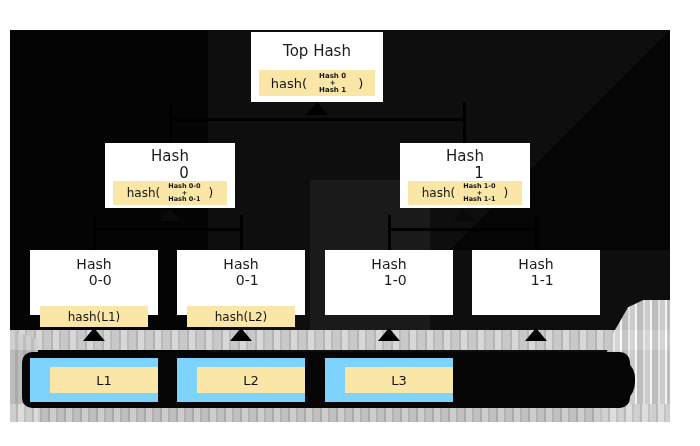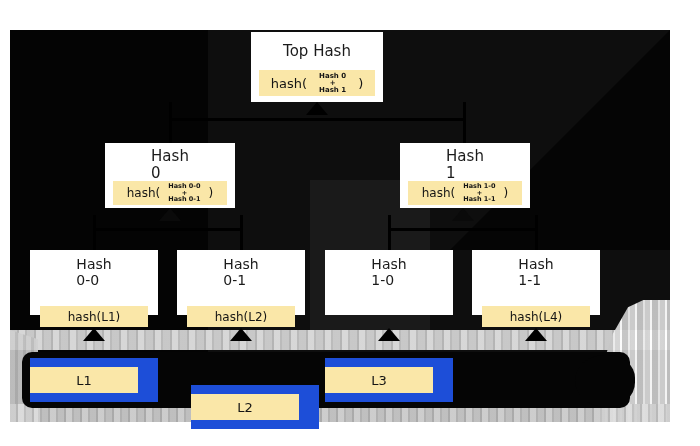--- a/index.html
+++ b/index.html
@@ -143,21 +143,21 @@
     position: absolute;
     background: #ffffff;
     box-sizing: border-box;
     display: flex;
     flex-direction: column;
     align-items: center;
     justify-content: flex-start;
   }
   .node-title {
     color: #1b1b1b;
-    text-align: left;
+    text-align: right;
     line-height: 1.15;
     font-weight: 400;
     white-space: pre-line;
   }
   .hash-band {
     background: #fae7a8;
     display: flex;
     align-items: center;
     justify-content: center;
     color: #141414;
@@ -218,27 +218,27 @@
     position: absolute;
     left: 22px; top: 352px; width: 608px; height: 56px;
     background: #050505;
     border-radius: 10px;
   }
   .leaf {
     position: absolute;
     top: 358px;
     width: 128px;
     height: 44px;
-    background: #1d4ed8;
-    display: flex;
-    align-items: center;
-    justify-content: flex-start;
+    background: #7dd3fc;
+    display: flex;
+    align-items: center;
+    justify-content: flex-end;
   }
   #leaf-l1 { left: 30px; }
-  #leaf-l2 { left: 191px; margin-top: 27px; }
+  #leaf-l2 { left: 177px; }
   #leaf-l3 { left: 325px; }
   #leaf-l4 { left: 472px; }
   .leaf-band {
     width: 108px;
     height: 26px;
     background: #fae7a8;
     display: flex;
     align-items: center;
     justify-content: center;
     font-size: 13px;
@@ -335,21 +335,20 @@
   </div>
 
   <div class="node node-l3" id="node-h10">
     <div class="node-title">Hash
 1-0</div>
   </div>
 
   <div class="node node-l3" id="node-h11">
     <div class="node-title">Hash
 1-1</div>
-    <div class="hash-band">hash(L4)</div>
   </div>
 
   <div id="block-container"></div>
 
   <div class="leaf" id="leaf-l1">
     <div class="leaf-band">L1</div>
   </div>
   <div class="leaf" id="leaf-l2">
     <div class="leaf-band">L2</div>
   </div>

